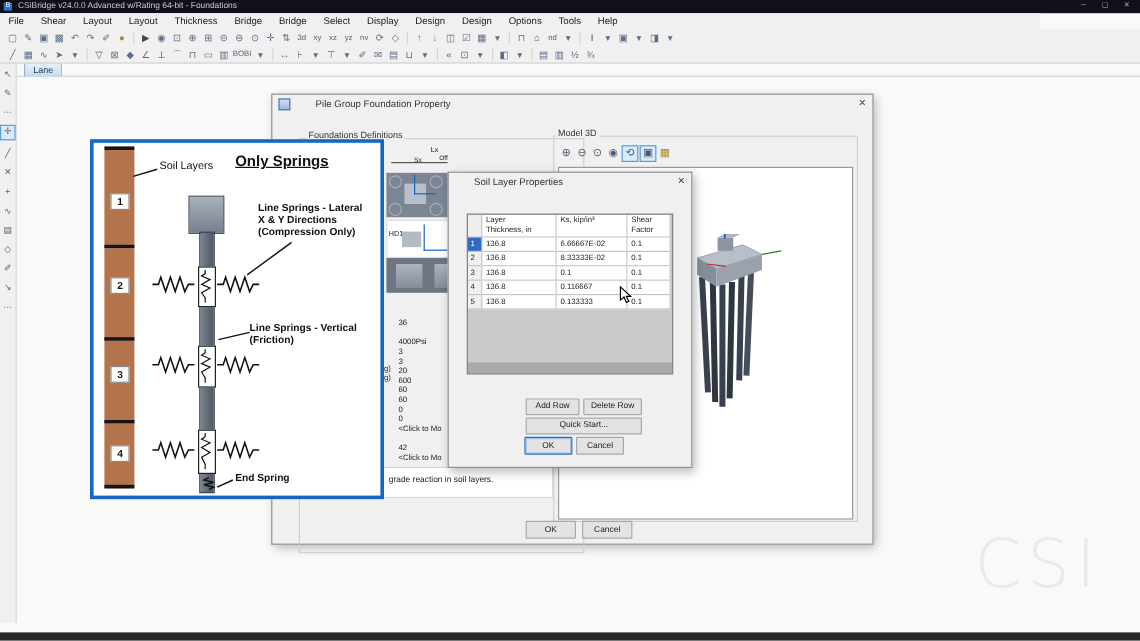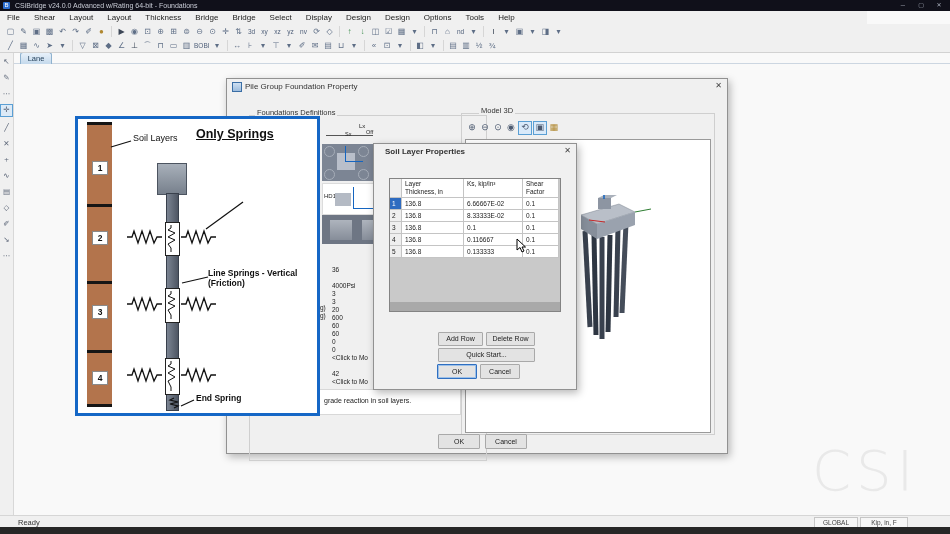--- a/index.html
+++ b/index.html
@@ -37,21 +37,21 @@
   #statusbar{left:0;top:515px;width:950px;height:12px;background:#f0f0f0;border-top:1px solid #d6d6d6;z-index:5;}
   #status-ready{position:absolute;left:18px;top:2px;font-size:7.5px;color:#333;}
   .combo{position:absolute;top:1px;height:9px;background:#f6f6f6;border:1px solid #c6c6c6;font-size:6.5px;color:#444;
     line-height:9px;text-align:center;}
   #combo-csys{right:92px;width:42px;}
   #combo-units{right:42px;width:46px;}
   #bottombar{left:0;top:527px;width:950px;height:7px;background:#262626;z-index:5;}
   
   .dialog{background:#f0f0f0;border:1px solid #919191;box-shadow:2px 3px 8px rgba(0,0,0,.28);}
   .dlg-title{position:absolute;left:0;top:0;right:0;height:15px;display:flex;align-items:center;padding:0 5px;}
-  .dlg-title .t{font-size:8px;color:#333;margin-left:3px;white-space:nowrap;}
+  .dlg-title .t{font-size:8px;color:#333;margin-left:21px;white-space:nowrap;}
   .dlg-close{position:absolute;right:5px;top:2px;font-size:8px;color:#444;line-height:10px;}
   .btn{position:absolute;background:#e3e3e3;border:1px solid #a9a9a9;font-size:7px;color:#222;text-align:center;border-radius:1px;}
   .btn.default{border:1px solid #2f6fc1;box-shadow:inset 0 0 0 1px #9cc0e8;}
   .grouplabel{position:absolute;font-size:7.5px;color:#333;background:#f0f0f0;padding:0 2px;z-index:2;}
   .groupbox{position:absolute;border:1px solid #cfcfcf;}
   
   #pile-dialog{left:226px;top:78px;width:500px;height:374px;z-index:10;}
   #pd-icon{width:8px;height:8px;border:1px solid #3a6ea5;background:linear-gradient(#cfe0f2,#9dbcdd);}
   .dimtext{position:absolute;font-size:6px;color:#222;}
   #dimline{position:absolute;left:99px;top:56px;width:47px;border-top:1px solid #555;}
@@ -241,21 +241,21 @@
   <div class="abs" id="watermark">CSI</div>
 
   <div class="abs dialog" id="pile-dialog">
     <div class="dlg-title">
       <div id="pd-icon"></div>
       <span class="t">Pile Group Foundation Property</span>
       <span class="dlg-close">✕</span>
     </div>
     <div class="grouplabel" style="left:28px;top:29px;">Foundations Definitions</div>
     <div class="groupbox" style="left:22px;top:36px;width:236px;height:344px;"></div>
-    <div class="grouplabel" style="left:252px;top:27px;">Model 3D</div>
+    <div class="grouplabel" style="left:236px;top:27px;">Model 3D</div>
     <div class="groupbox" style="left:234px;top:34px;width:252px;height:320px;"></div>
 
     <span class="dimtext" style="left:132px;top:44px;">Lx</span>
     <div id="dimline"></div>
     <span class="dimtext" style="left:118px;top:52px;font-size:5.5px;">Sx</span>
     <span class="dimtext" style="left:139px;top:50px;font-size:5.5px;">Off</span>
 
     <div id="plan-panel">
       <div class="pcirc" style="left:2px;top:2px;"></div>
       <div class="pcirc" style="left:2px;top:25px;"></div>
@@ -348,20 +348,25 @@
 
     <div id="ill-title">Only Springs</div>
     <div class="ill-label" style="left:55px;top:14px;font-weight:400;font-size:9px;">Soil Layers</div>
 
     <div id="cap"></div>
     <div id="shaft"></div>
     <div class="fricbox" style="top:103px;height:32px;"></div>
     <div class="fricbox" style="top:169px;height:33px;"></div>
     <div class="fricbox" style="top:239px;height:35px;"></div>
 
+    <div class="ill-label" style="left:137px;top:49px;">
+      <div>Line Springs - Lateral</div>
+      <div>X &amp; Y Directions</div>
+      <div>(Compression Only)</div>
+    </div>
     <div class="ill-label" style="left:130px;top:149px;">
       <div>Line Springs - Vertical</div>
       <div>(Friction)</div>
     </div>
     <div class="ill-label" style="left:118px;top:274px;">End Spring</div>
 
     <svg id="ill-svg" width="239" height="294" viewBox="0 0 239 294">
 
       <polyline points="49,118 54,118 56,112 60,124 64,112 68,124 72,112 76,124 79,118 84,118" fill="none" stroke="#111" stroke-width="1.3"></polyline>
       <polyline points="49,185 54,185 56,179 60,191 64,179 68,191 72,179 76,191 79,185 84,185" fill="none" stroke="#111" stroke-width="1.3"></polyline>
@@ -379,21 +384,21 @@
 
       <line x1="53" y1="22" x2="33" y2="28" stroke="#111" stroke-width="1.2"></line>
       <line x1="165" y1="83" x2="128" y2="110" stroke="#111" stroke-width="1.2"></line>
       <line x1="130" y1="158" x2="104" y2="164" stroke="#111" stroke-width="1.2"></line>
       <line x1="116" y1="281" x2="103" y2="287" stroke="#111" stroke-width="1.2"></line>
     </svg>
   </div>
 
   <div class="abs dialog" id="soil-dialog">
     <div class="dlg-title">
-      <span class="t" style="margin-left:6px;font-weight:bold;">Soil Layer Properties</span>
+      <span class="t" style="margin-left:16px;">Soil Layer Properties</span>
       <span class="dlg-close">✕</span>
     </div>
     <div id="soil-table-wrap">
       <div id="soil-table">
           <div class="hdr rowhdr"></div>
           <div class="hdr">Layer
 Thickness, in</div>
           <div class="hdr">Ks, kip/in³</div>
           <div class="hdr">Shear Factor</div>
           <div class="rowhdr selrow">1</div>
@@ -423,20 +428,15 @@
     <div class="btn" style="left:112px;top:188px;width:47px;height:12px;line-height:12px;">Delete Row</div>
     <div class="btn" style="left:64px;top:204px;width:95px;height:12px;line-height:12px;">Quick Start...</div>
     <div class="btn default" style="left:63px;top:220px;width:38px;height:13px;line-height:13px;">OK</div>
     <div class="btn" style="left:106px;top:220px;width:38px;height:13px;line-height:13px;">Cancel</div>
   </div>
 
   <svg class="abs" id="cursor" width="12" height="16">
     <path d="M1,1 L1,12 L4,9.5 L6,14 L8,13 L6,9 L9.5,9 Z" fill="#fff" stroke="#000" stroke-width="1"></path>
   </svg>
 
-  <div class="abs" id="statusbar">
-    <span id="status-ready">Ready</span>
-    <span class="combo" id="combo-csys">GLOBAL</span>
-    <span class="combo" id="combo-units">Kip, in, F</span>
-  </div>
   <div class="abs" id="bottombar"></div>
 
 </div>
 
 </body></html>

